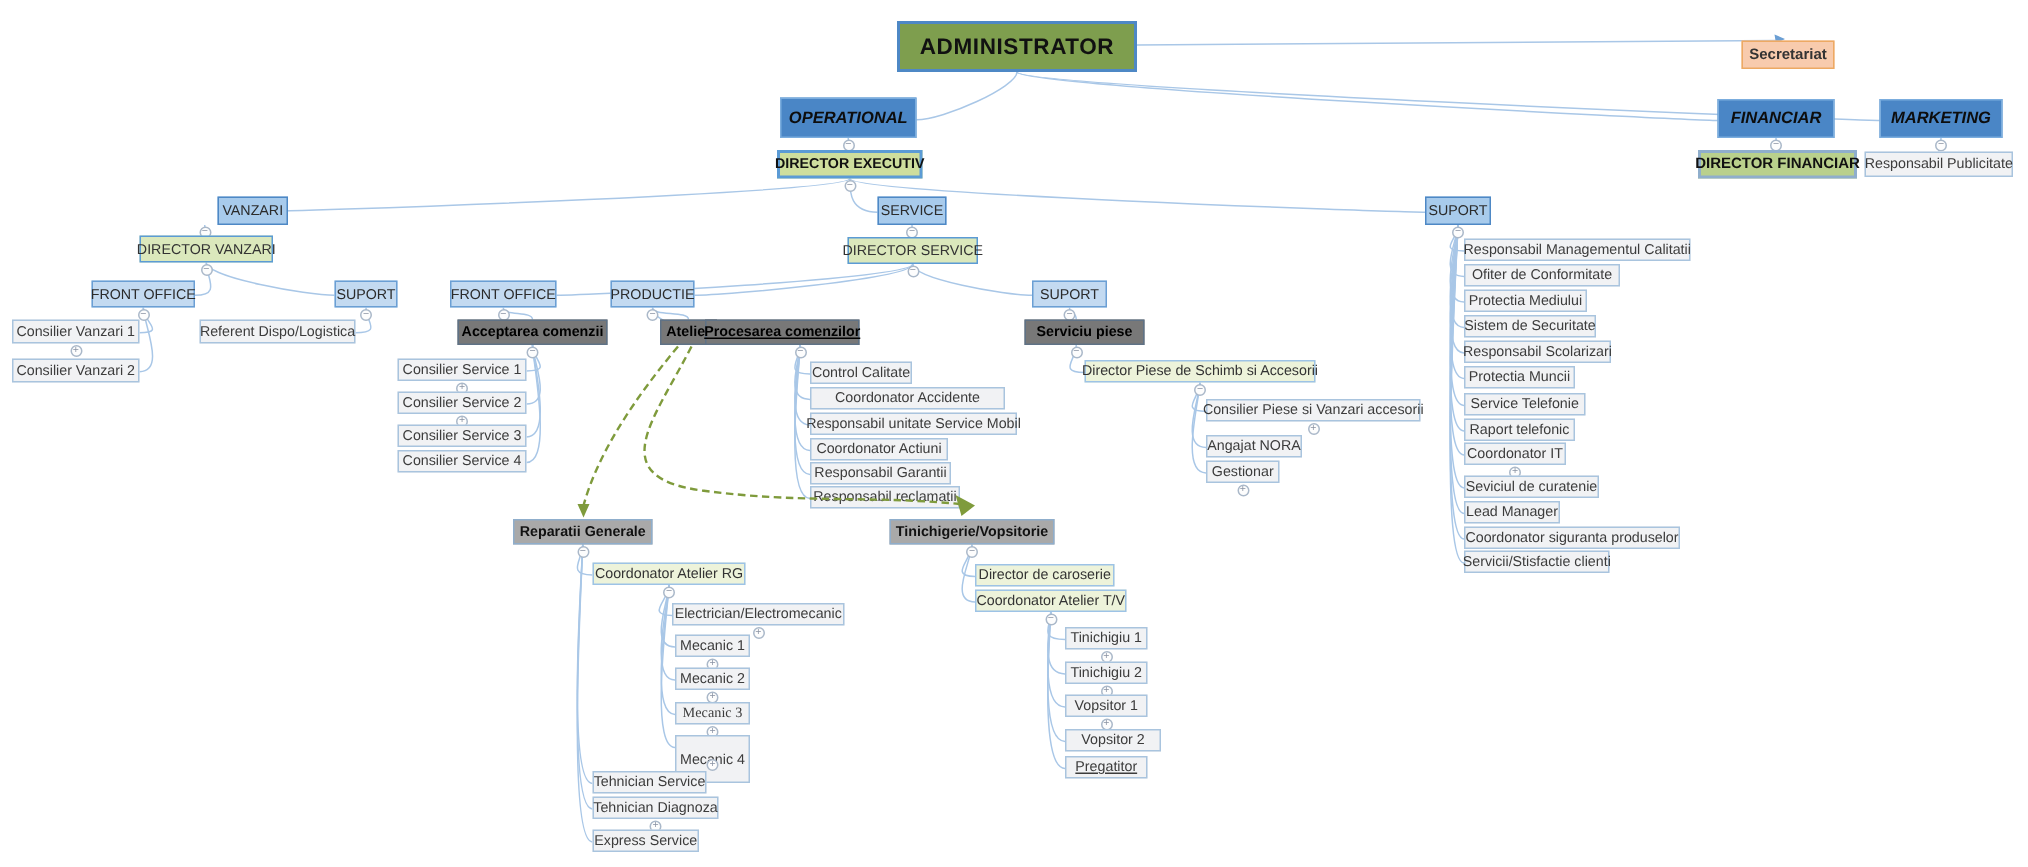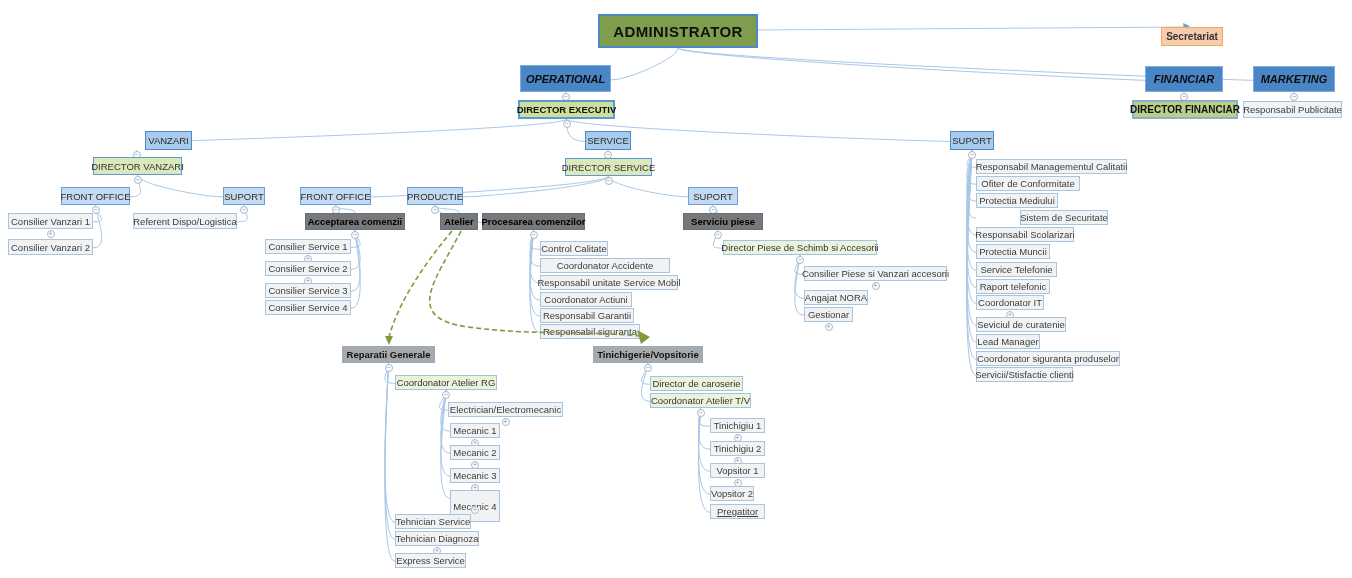--- a/index.html
+++ b/index.html
@@ -131,47 +131,47 @@
       <div class="expander" style="left: 431px; top: 206px;">−</div>
       <div class="node branch" style="left: 688px; top: 187px; width: 50px; height: 18px;">SUPORT</div>
       <div class="expander" style="left: 709px; top: 206px;">−</div>
       <div class="node plain" style="left: 8px; top: 213px; width: 85px; height: 16px;">Consilier Vanzari 1</div>
       <div class="expander" style="left: 46.5px; top: 230px;">+</div>
       <div class="node plain" style="left: 8px; top: 239px; width: 85px; height: 16px;">Consilier Vanzari 2</div>
       <div class="node plain" style="left: 133px; top: 213px; width: 104px; height: 16px;">Referent Dispo/Logistica</div>
       <div class="node darkgray" style="left: 305px; top: 213px; width: 100px; height: 17px;">Acceptarea comenzii</div>
       <div class="expander" style="left: 351px; top: 231px;">−</div>
       <div class="node darkgray" style="left: 440px; top: 213px; width: 38px; height: 17px;">Atelier</div>
-      <div class="node darkgray" style="left: 482px; top: 213px; width: 103px; height: 17px;">Procesarea comenzilor</div>
+      <div class="node darkgray" style="left: 470px; top: 213px; width: 103px; height: 17px; text-decoration: underline;">Procesarea comenzilor</div>
       <div class="expander" style="left: 529.5px; top: 231px;">−</div>
       <div class="node darkgray" style="left: 683px; top: 213px; width: 80px; height: 17px;">Serviciu piese</div>
       <div class="expander" style="left: 713.5px; top: 231px;">−</div>
       <div class="node plain" style="left: 265px; top: 239px; width: 86px; height: 15px;">Consilier Service 1</div>
       <div class="expander" style="left: 304px; top: 255px;">+</div>
       <div class="node plain" style="left: 265px; top: 261px; width: 86px; height: 15px;">Consilier Service 2</div>
       <div class="expander" style="left: 304px; top: 277px;">+</div>
       <div class="node plain" style="left: 265px; top: 283px; width: 86px; height: 15px;">Consilier Service 3</div>
       <div class="node plain" style="left: 265px; top: 300px; width: 86px; height: 15px;">Consilier Service 4</div>
       <div class="node plain" style="left: 540px; top: 241px; width: 68px; height: 15px;">Control Calitate</div>
       <div class="node plain" style="left: 540px; top: 258px; width: 130px; height: 15px;">Coordonator Accidente</div>
       <div class="node plain" style="left: 540px; top: 275px; width: 138px; height: 15px;">Responsabil unitate Service Mobil</div>
       <div class="node plain" style="left: 540px; top: 292px; width: 92px; height: 15px;">Coordonator Actiuni</div>
       <div class="node plain" style="left: 540px; top: 308px; width: 94px; height: 15px;">Responsabil Garantii</div>
-      <div class="node plain" style="left: 540px; top: 324px; width: 100px; height: 15px;">Responsabil siguranta</div>
+      <div class="node plain" style="left: 540px; top: 324px; width: 100px; height: 15px;">Responsabil reclamatii</div>
       <div class="node leafgreen" style="left: 723px; top: 240px; width: 154px; height: 15px;">Director Piese de Schimb si Accesorii</div>
       <div class="expander" style="left: 796px; top: 256px;">−</div>
       <div class="node plain" style="left: 804px; top: 266px; width: 143px; height: 15px;">Consilier Piese si Vanzari accesorii</div>
       <div class="expander" style="left: 871.5px; top: 282px;">+</div>
       <div class="node plain" style="left: 804px; top: 290px; width: 64px; height: 15px;">Angajat NORA</div>
       <div class="node plain" style="left: 804px; top: 307px; width: 49px; height: 15px;">Gestionar</div>
       <div class="expander" style="left: 824.5px; top: 323px;">+</div>
       <div class="node plain" style="left: 976px; top: 159px; width: 151px; height: 15px;">Responsabil Managementul Calitatii</div>
       <div class="node plain" style="left: 976px; top: 176px; width: 104px; height: 15px;">Ofiter de Conformitate</div>
       <div class="node plain" style="left: 976px; top: 193px; width: 82px; height: 15px;">Protectia Mediului</div>
-      <div class="node plain" style="left: 976px; top: 210px; width: 88px; height: 15px; margin-left: 44px;">Sistem de Securitate</div>
+      <div class="node plain" style="left: 976px; top: 210px; width: 88px; height: 15px;">Sistem de Securitate</div>
       <div class="node plain" style="left: 976px; top: 227px; width: 98px; height: 15px;">Responsabil Scolarizari</div>
       <div class="node plain" style="left: 976px; top: 244px; width: 74px; height: 15px;">Protectia Muncii</div>
       <div class="node plain" style="left: 976px; top: 262px; width: 81px; height: 15px;">Service Telefonie</div>
       <div class="node plain" style="left: 976px; top: 279px; width: 74px; height: 15px;">Raport telefonic</div>
       <div class="node plain" style="left: 976px; top: 295px; width: 68px; height: 15px;">Coordonator IT</div>
       <div class="expander" style="left: 1006px; top: 311px;">+</div>
       <div class="node plain" style="left: 976px; top: 317px; width: 90px; height: 15px;">Seviciul de curatenie</div>
       <div class="node plain" style="left: 976px; top: 334px; width: 64px; height: 15px;">Lead Manager</div>
       <div class="node plain" style="left: 976px; top: 351px; width: 144px; height: 15px;">Coordonator siguranta produselor</div>
       <div class="node plain" style="left: 976px; top: 367px; width: 97px; height: 15px;">Servicii/Stisfactie clienti</div>
@@ -180,38 +180,38 @@
       <div class="node gray" style="left: 593px; top: 346px; width: 110px; height: 17px;">Tinichigerie/Vopsitorie</div>
       <div class="expander" style="left: 644px; top: 364px;">−</div>
       <div class="node leafgreen" style="left: 395px; top: 375px; width: 102px; height: 15px;">Coordonator Atelier RG</div>
       <div class="expander" style="left: 442px; top: 391px;">−</div>
       <div class="node plain" style="left: 448px; top: 402px; width: 115px; height: 15px;">Electrician/Electromecanic</div>
       <div class="expander" style="left: 501.5px; top: 418px;">+</div>
       <div class="node plain" style="left: 450px; top: 423px; width: 50px; height: 15px;">Mecanic 1</div>
       <div class="expander" style="left: 471px; top: 439px;">+</div>
       <div class="node plain" style="left: 450px; top: 445px; width: 50px; height: 15px;">Mecanic 2</div>
       <div class="expander" style="left: 471px; top: 461px;">+</div>
-      <div class="node plain" style="left: 450px; top: 468px; width: 50px; height: 15px;">Mecanic 3</div>
+      <div class="node plain" style="left: 450px; top: 468px; width: 50px; height: 15px; font-family: Liberation Serif, serif;">Mecanic 3</div>
       <div class="expander" style="left: 471px; top: 484px;">+</div>
       <div class="node plain" style="left: 450px; top: 490px; width: 50px; height: 32px;">Mecanic 4</div>
       <div class="expander" style="left: 471px; top: 506px;">+</div>
       <div class="node plain" style="left: 395px; top: 514px; width: 76px; height: 15px;">Tehnician Service</div>
       <div class="node plain" style="left: 395px; top: 531px; width: 84px; height: 15px;">Tehnician Diagnoza</div>
       <div class="expander" style="left: 433px; top: 547px;">+</div>
       <div class="node plain" style="left: 395px; top: 553px; width: 71px; height: 15px;">Express Service</div>
       <div class="node leafgreen" style="left: 650px; top: 376px; width: 93px; height: 15px;">Director de caroserie</div>
       <div class="node leafgreen" style="left: 650px; top: 393px; width: 101px; height: 15px;">Coordonator Atelier T/V</div>
       <div class="expander" style="left: 696.5px; top: 409px;">−</div>
       <div class="node plain" style="left: 710px; top: 418px; width: 55px; height: 15px;">Tinichigiu 1</div>
       <div class="expander" style="left: 733.5px; top: 434px;">+</div>
       <div class="node plain" style="left: 710px; top: 441px; width: 55px; height: 15px;">Tinichigiu 2</div>
       <div class="expander" style="left: 733.5px; top: 457px;">+</div>
       <div class="node plain" style="left: 710px; top: 463px; width: 55px; height: 15px;">Vopsitor 1</div>
       <div class="expander" style="left: 733.5px; top: 479px;">+</div>
-      <div class="node plain" style="left: 710px; top: 486px; width: 44px; height: 15px;">Vopsitor 2</div>
+      <div class="node plain" style="left: 710px; top: 486px; width: 64px; height: 15px;">Vopsitor 2</div>
       <div class="node plain" style="left: 710px; top: 504px; width: 55px; height: 15px; text-decoration: underline;">Pregatitor</div>
     </div>
   <svg class="layer" id="link-layer">
     <path d="M452,231 C421,268 398,304 389,337" fill="none" stroke="#7f9b3c" stroke-width="1.6" stroke-dasharray="5,3"></path>
     <polygon points="385,336 393,336 389,345" fill="#7f9b3c"></polygon>
     <path d="M461,231 C436,280 402,318 468,327 C536,336 576,330 640,336" fill="none" stroke="#7f9b3c" stroke-width="1.6" stroke-dasharray="5,3"></path>
     <polygon points="637,330 650,337 641,344" fill="#7f9b3c"></polygon>
   </svg>
 </div>
 

